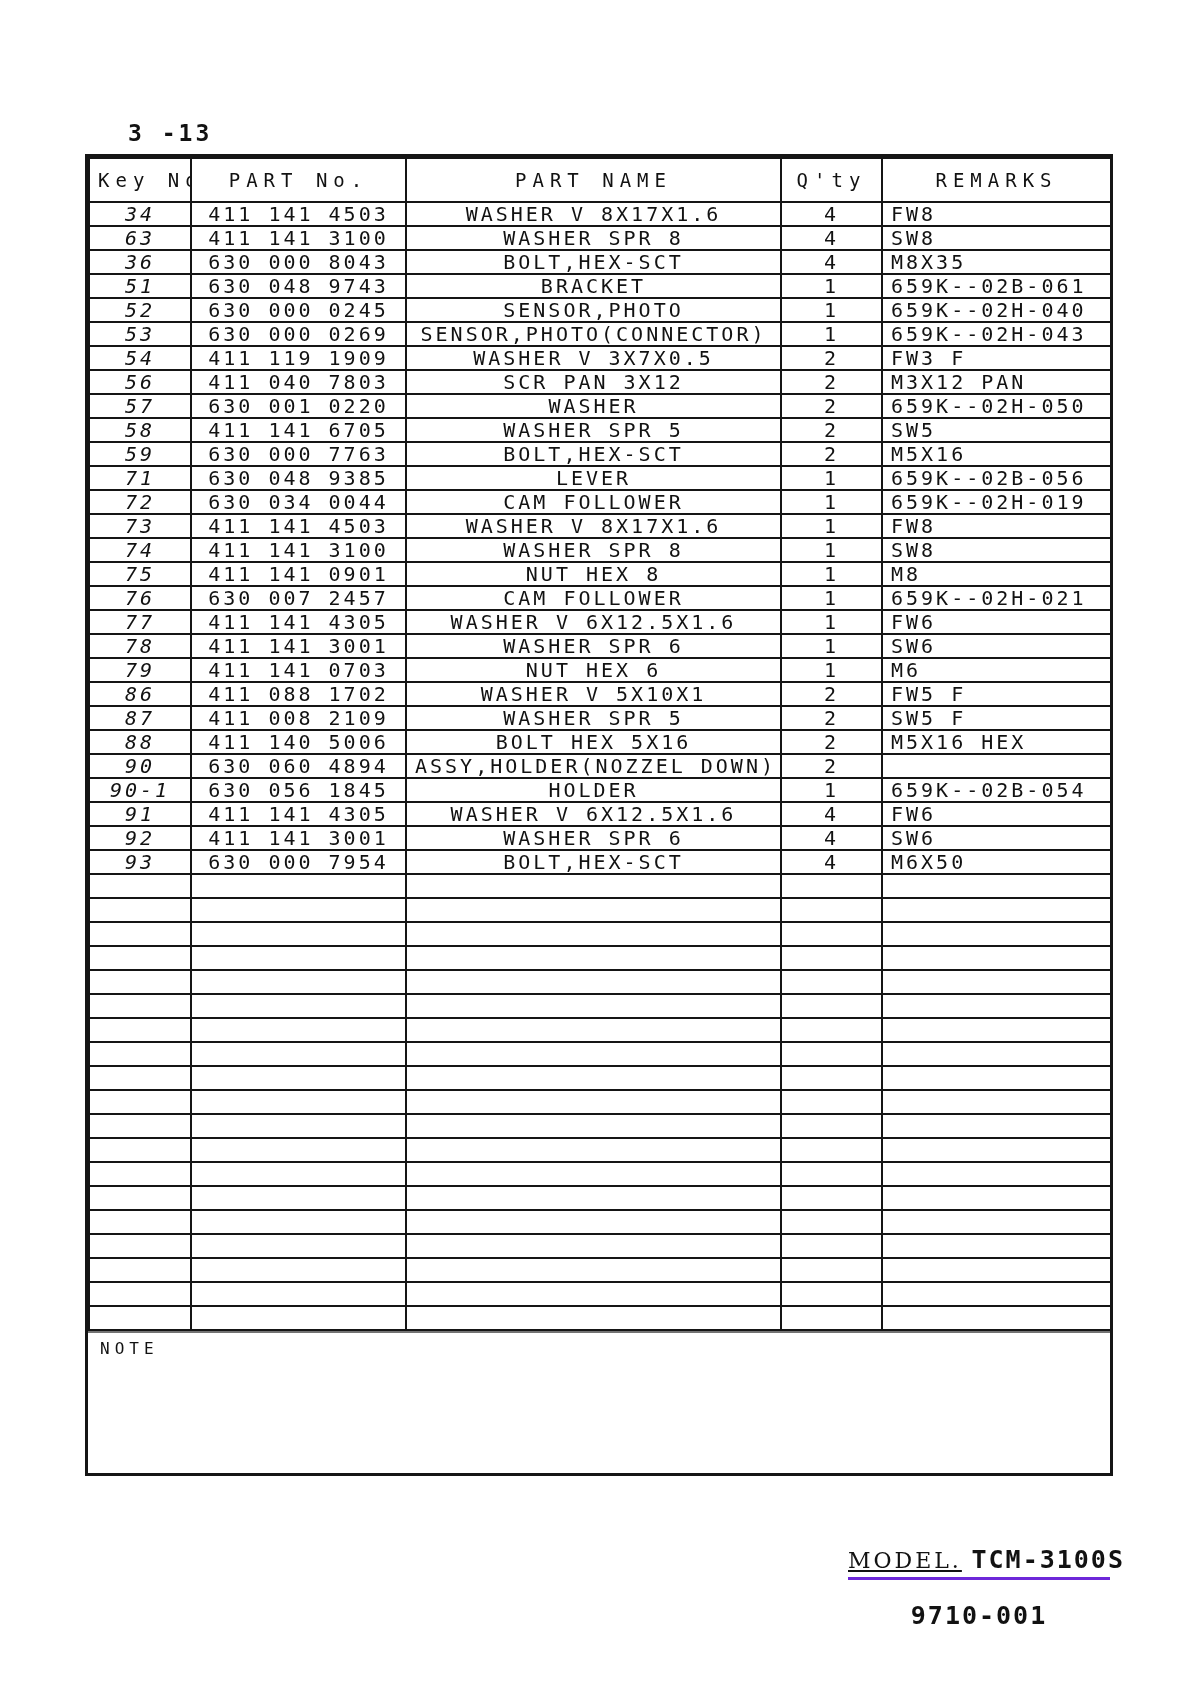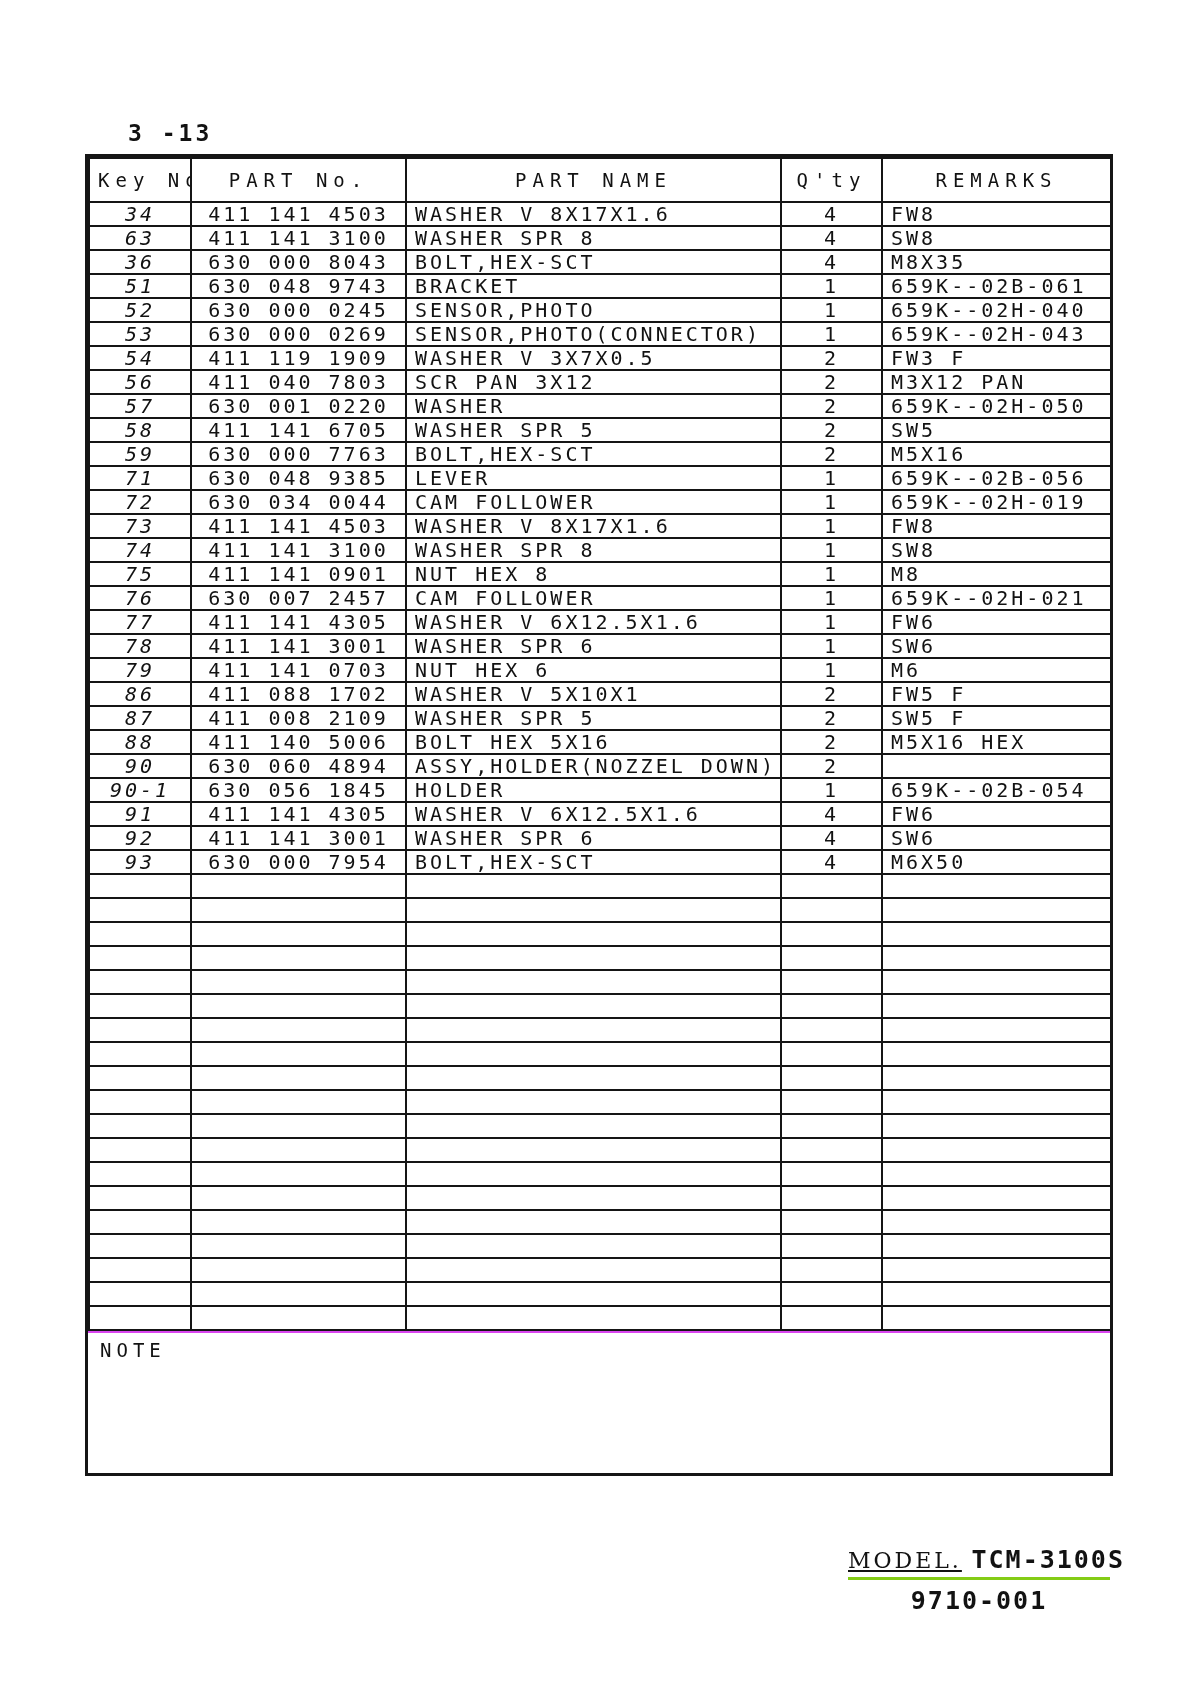--- a/index.html
+++ b/index.html
@@ -37,47 +37,47 @@
     font-size:20px;letter-spacing:3px;
     vertical-align:middle;line-height:22px;
   }
   col.w-key{width:102px;}
   col.w-part{width:215px;}
   col.w-name{width:375px;}
   col.w-qty{width:101px;}
   col.w-rem{width:229px;}
   td.c-key{text-align:center;font-style:italic;}
   td.c-part{text-align:center;}
-  td.c-name{text-align:left;}
+  td.c-name{text-align:center;}
   td.c-qty{text-align:center;}
   td.c-rem{text-align:left;}
   .note-box{
-    border-top:2px solid #d946ef;
+    border-top:2px solid #737373;
     height:128px;
     padding:6px 12px;
-    font-size:19px;letter-spacing:5px;
+    font-size:16px;letter-spacing:5px;
   }
   .footer{
     position:absolute;top:1545px;right:80px;width:262px;
   }
   .footer .model-line{
-    border-bottom:3px solid #84cc16;
+    border-bottom:3px solid #6d28d9;
     padding-bottom:3px;
     text-align:left;white-space:nowrap;
   }
   .footer .model-label{
     font-family:"DejaVu Serif","Liberation Serif",serif;
     font-size:22px;letter-spacing:3px;
     text-decoration:underline;
   }
   .footer .model-value{
     font-size:25px;font-weight:bold;letter-spacing:2px;
   }
   .footer .doc-number{
-    margin-top:6px;
+    margin-top:21px;
     text-align:center;
     font-size:25px;font-weight:bold;letter-spacing:2px;
   }
 </style>
 </head>
 <body>
 
 <div class="page-number">3 -13</div>
 
 <div class="sheet">

